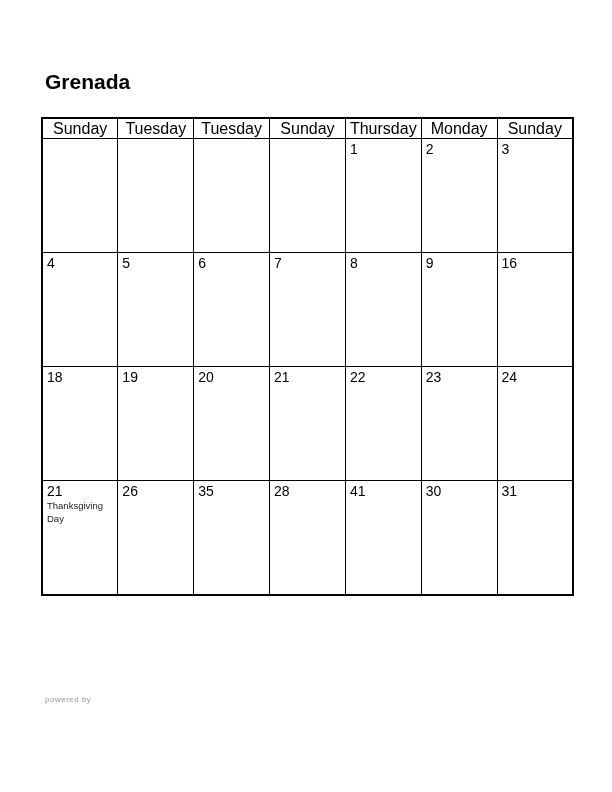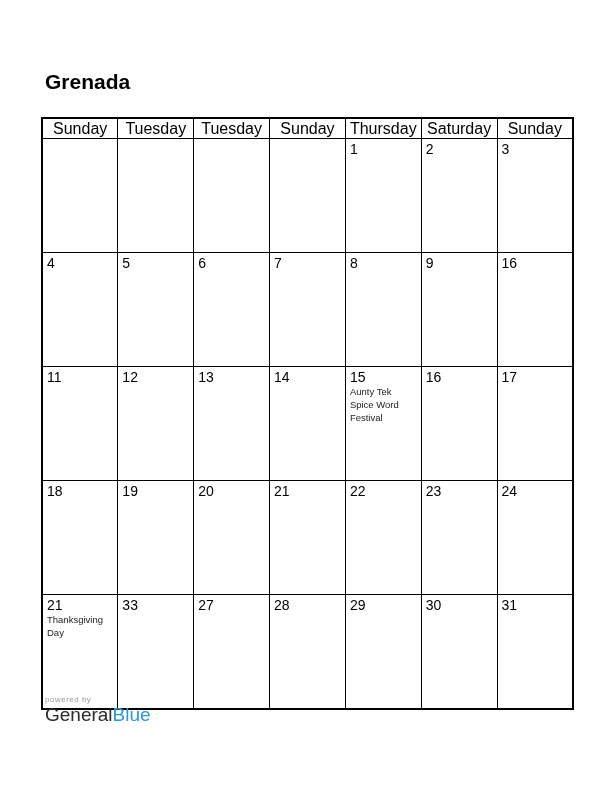--- a/index.html
+++ b/index.html
@@ -95,21 +95,21 @@
   </div>
 
   <table class="calendar">
     <thead>
       <tr id="dow-row">
           <th>Sunday</th>
           <th>Tuesday</th>
           <th>Tuesday</th>
           <th>Sunday</th>
           <th>Thursday</th>
-          <th>Saturday</th>
+          <th>Monday</th>
           <th>Sunday</th>
         </tr>
     </thead>
     <tbody id="weeks-body">
         <tr>
           <td>
             <div class="date-num"></div>
           </td>
           <td>
             <div class="date-num"></div>
@@ -148,44 +148,20 @@
           </td>
           <td>
             <div class="date-num">9</div>
           </td>
           <td>
             <div class="date-num">16</div>
           </td>
         </tr>
         <tr>
           <td>
-            <div class="date-num">11</div>
-          </td>
-          <td>
-            <div class="date-num">12</div>
-          </td>
-          <td>
-            <div class="date-num">13</div>
-          </td>
-          <td>
-            <div class="date-num">14</div>
-          </td>
-          <td>
-            <div class="date-num">15</div>
-            <div class="event">Aunty Tek Spice Word Festival</div>
-          </td>
-          <td>
-            <div class="date-num">16</div>
-          </td>
-          <td>
-            <div class="date-num">17</div>
-          </td>
-        </tr>
-        <tr>
-          <td>
             <div class="date-num">18</div>
           </td>
           <td>
             <div class="date-num">19</div>
           </td>
           <td>
             <div class="date-num">20</div>
           </td>
           <td>
             <div class="date-num">21</div>
@@ -199,41 +175,38 @@
           <td>
             <div class="date-num">24</div>
           </td>
         </tr>
         <tr>
           <td>
             <div class="date-num">21</div>
             <div class="event">Thanksgiving Day</div>
           </td>
           <td>
-            <div class="date-num">33</div>
-          </td>
-          <td>
-            <div class="date-num">27</div>
+            <div class="date-num">26</div>
+          </td>
+          <td>
+            <div class="date-num">35</div>
           </td>
           <td>
             <div class="date-num">28</div>
           </td>
           <td>
-            <div class="date-num">29</div>
+            <div class="date-num">41</div>
           </td>
           <td>
             <div class="date-num">30</div>
           </td>
           <td>
             <div class="date-num">31</div>
           </td>
         </tr>
       </tbody>
   </table>
 
   <div class="footer">
     <div class="powered-by">powered by</div>
-    <div class="brand">
-      <span class="brand-general">General</span><span class="brand-blue" style="color: rgb(43, 152, 214);">Blue</span>
-    </div>
   </div>
 
 </div>
 
 </body></html>

